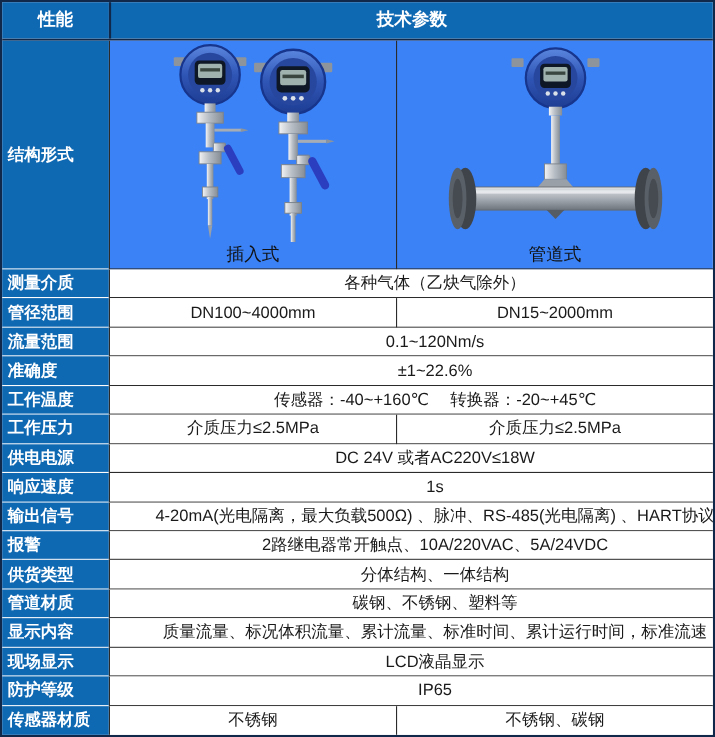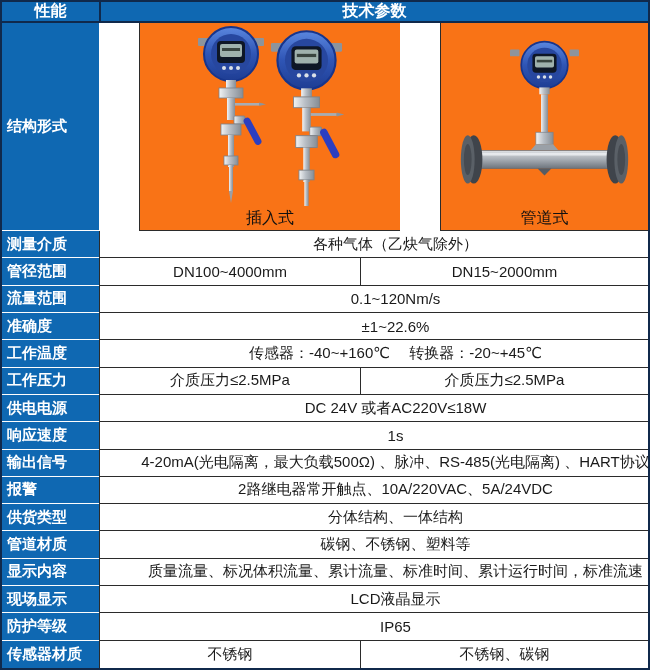--- a/index.html
+++ b/index.html
@@ -15,41 +15,41 @@
     font-family:"Liberation Sans","DejaVu Sans",sans-serif;
     background:#fff;
   }
   .spec-table{
     width:650px;height:670px;
     border:2px solid var(--border-dark);
     display:flex;flex-direction:column;
     background:#fff;
   }
   
-  .hrow{height:21px;display:flex;flex:0 0 auto;border-bottom:2px solid var(--border-dark);}
+  .hrow{height:35px;display:flex;flex:0 0 auto;border-bottom:2px solid var(--border-dark);}
   .hcell{
     background:var(--blue-head);color:#fff;font-weight:bold;font-size:16px;
     display:flex;align-items:center;justify-content:center;
   }
   .hcell.left{width:97px;}
   .hcell.right{flex:1;border-left:2px solid var(--border-dark);text-align:center;}
   
   .lbl{
     width:97px;flex:0 0 97px;
     background:var(--blue);color:#fff;font-weight:bold;font-size:15px;
     display:flex;align-items:center;
     padding-left:5px;
     border-bottom:1px solid #fdfdfd;
     overflow:hidden;white-space:nowrap;
   }
   .row:last-child .lbl{border-bottom:none;}
   
-  .imgrow{height:208px;display:flex;flex:0 0 auto;gap:40px;}
+  .imgrow{height:208px;display:flex;flex:0 0 auto;}
   .imgcell{
-    background:#f97316;border-left:1px solid var(--grid);border-bottom:1px solid var(--grid);
+    background:#3b82f6;border-left:1px solid var(--grid);border-bottom:1px solid var(--grid);
     display:flex;flex-direction:column;align-items:center;justify-content:flex-end;
     overflow:hidden;
   }
   .imgcell.l{width:261px;flex:0 0 261px;}
   .imgcell.r{flex:1;}
   .caption{font-size:16px;color:#111;line-height:24px;flex:0 0 24px;}
   .photo{flex:1;display:flex;align-items:center;justify-content:center;width:100%;}
   
   .row{display:flex;flex:1 1 0;min-height:0;}
   .cell{

